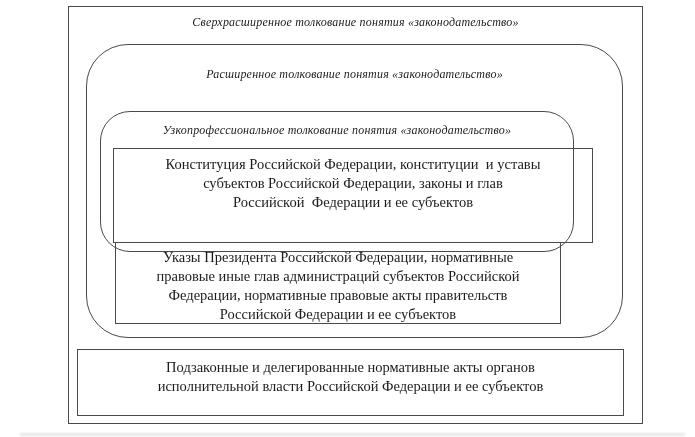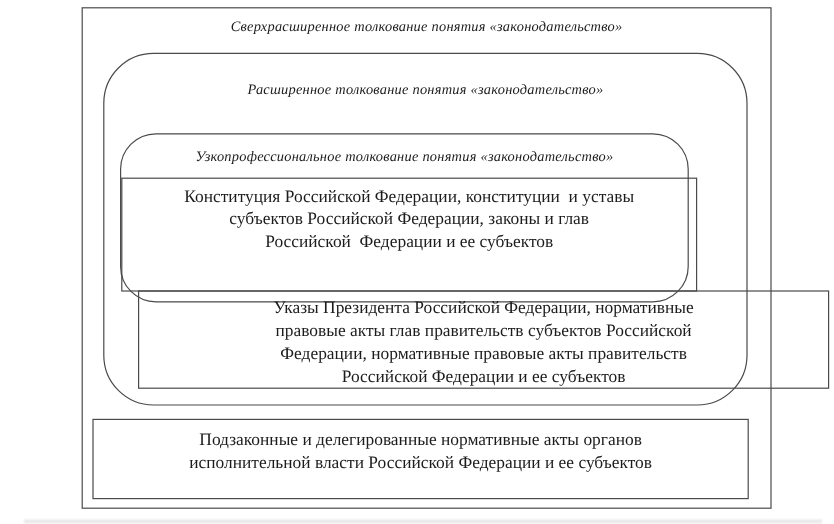--- a/index.html
+++ b/index.html
@@ -64,30 +64,30 @@
     <div class="level-title" style="top:6px;">Сверхрасширенное толкование понятия «законодательство»</div>
 
     <div class="box rounded-lg" style="left:17px; top:37px; width:537px; height:294px;padding-left:36px;">
 
       <div class="level-title" style="top:20px;">Расширенное толкование понятия «законодательство»</div>
 
       <div class="box rounded-md" style="left:13px; top:46px; width:474px; height:141px;margin-top:20px;">
 
         <div class="level-title" style="top:9px;">Узкопрофессиональное толкование понятия «законодательство»</div>
 
-        <div class="box content-box" style="left:0; top:36px; width:480px; height:95px; padding-top:6px;">
+        <div class="box content-box" style="left:12px; top:36px; width:480px; height:95px; padding-top:6px;">
           <div class="line">Конституция Российской Федерации, конституции  и уставы</div>
           <div class="line">субъектов Российской Федерации, законы и глав</div>
           <div class="line">Российской  Федерации и ее субъектов</div>
         </div>
       </div>
 
-      <div class="box content-box" style="left:28px; top:197px; width:576px; height:82px; padding-top:5px;">
+      <div class="box content-box" style="left:28px; top:197px; width:446px; height:82px; padding-top:5px;">
         <div class="line">Указы Президента Российской Федерации, нормативные</div>
-        <div class="line">правовые акты глав правительств субъектов Российской</div>
+        <div class="line">правовые иные глав администраций субъектов Российской</div>
         <div class="line">Федерации, нормативные правовые акты правительств</div>
         <div class="line">Российской Федерации и ее субъектов</div>
       </div>
     </div>
 
     <div class="box content-box" style="left:8px; top:342px; width:547px; height:67px; padding-top:8px;">
       <div class="line">Подзаконные и делегированные нормативные акты органов</div>
       <div class="line">исполнительной власти Российской Федерации и ее субъектов</div>
     </div>
   </div>

